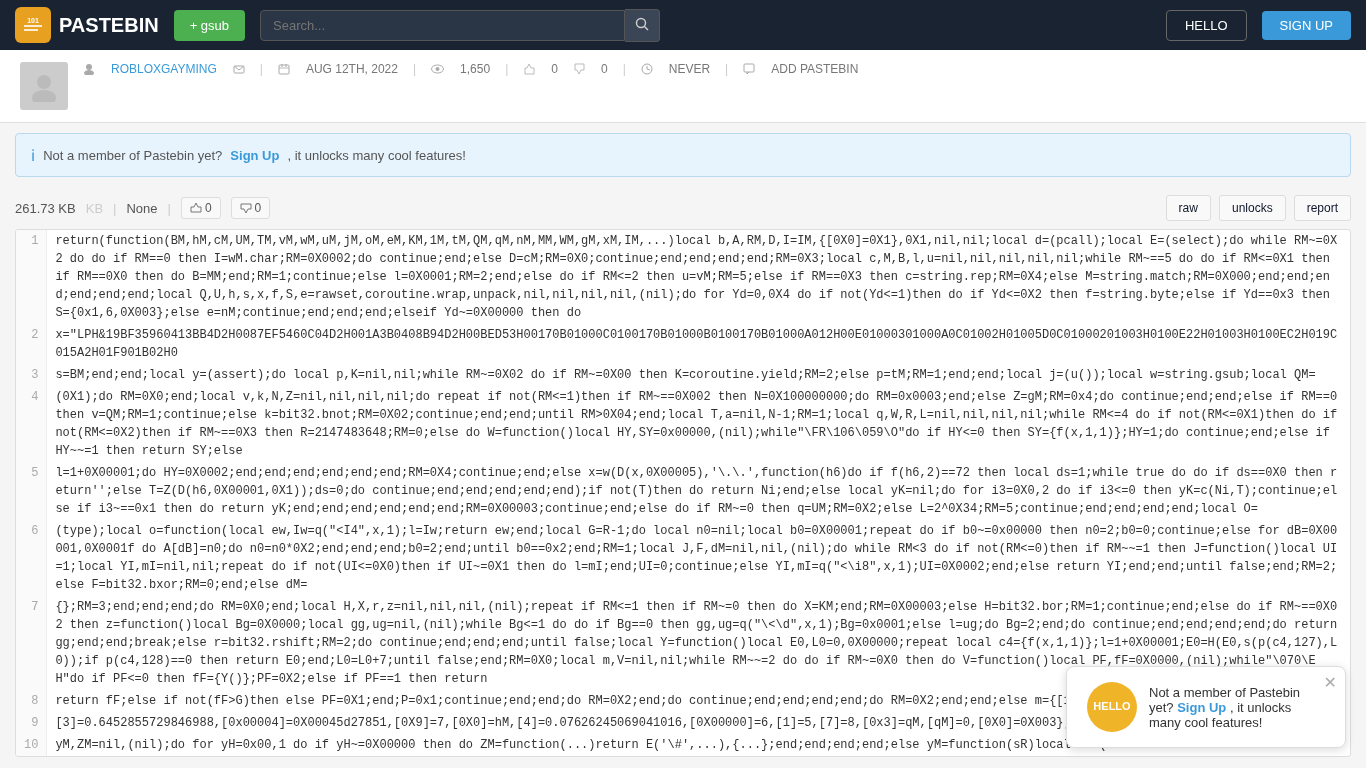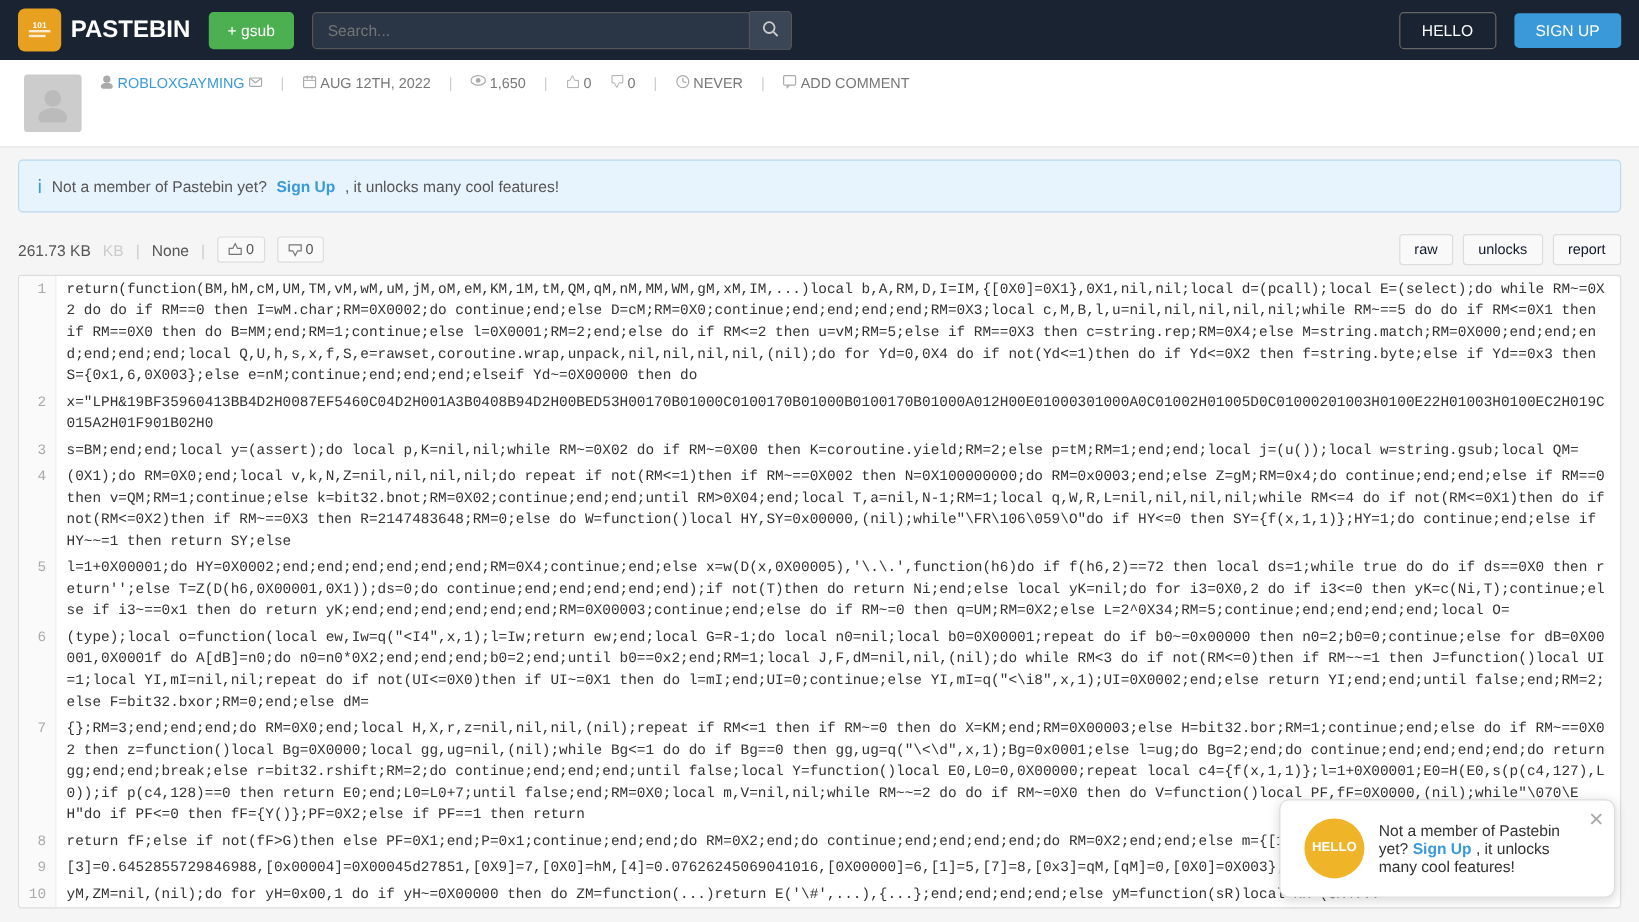--- a/index.html
+++ b/index.html
@@ -124,22 +124,22 @@
     #paste-meta {
       display: flex;
       align-items: center;
       gap: 15px;
       flex-wrap: wrap;
       font-size: 12px;
       color: #777;
     }
     #paste-meta .meta-item {
       display: flex;
-      align-items: flex-start;
-      gap: 3px;
+      align-items: center;
+      gap: 16px;
     }
     #paste-meta .author-name {
       color: #3a9ad9;
       cursor: pointer;
       text-decoration: none;
     }
     #paste-meta .separator { color: #ccc; }
 
     
     #notice-bar {
@@ -371,21 +371,21 @@
           <line x1="6" y1="6" x2="9" y2="7" stroke="#aaa" stroke-width="1"></line>
         </svg>
         <span>NEVER</span>
       </span>
       <span class="separator">|</span>
       <span class="meta-item">
         <svg width="12" height="12" viewBox="0 0 12 12">
           <rect x="1" y="1" width="10" height="8" rx="1" stroke="#aaa" stroke-width="1" fill="none"></rect>
           <polyline points="4,9 4,11 6,9" stroke="#aaa" stroke-width="1" fill="none"></polyline>
         </svg>
-        <a class="add-comment-link">ADD COMMENT</a>
+        <a class="add-comment-link">ADD PASTEBIN</a>
       </span>
     </div>
   </div>
 </div>
 
 <div id="notice-bar">
   <span class="info-icon">ℹ</span>
   <span>Not a member of Pastebin yet?</span>
   <a class="signup-link">Sign Up</a>
   <span>, it unlocks many cool features!</span>

